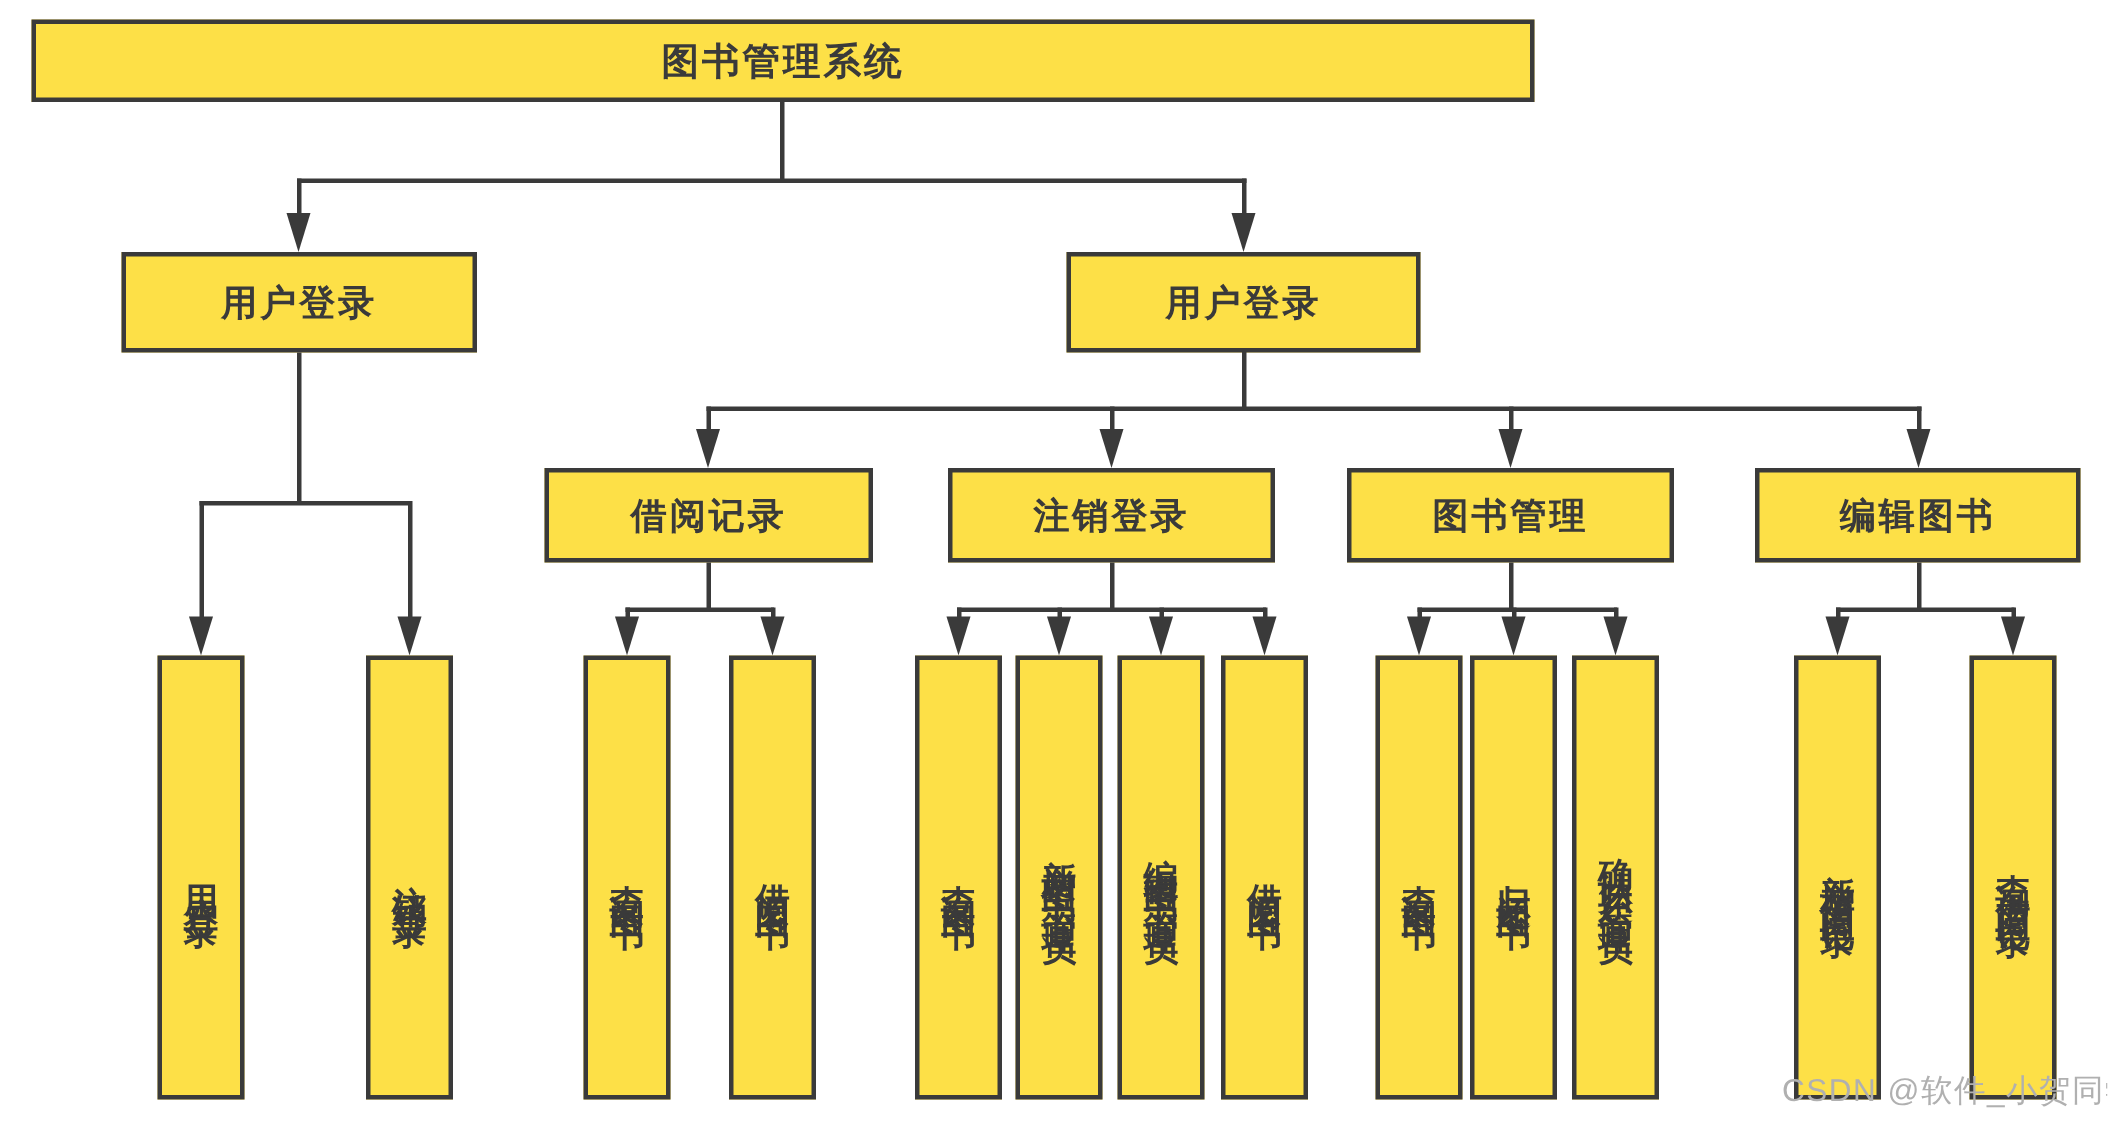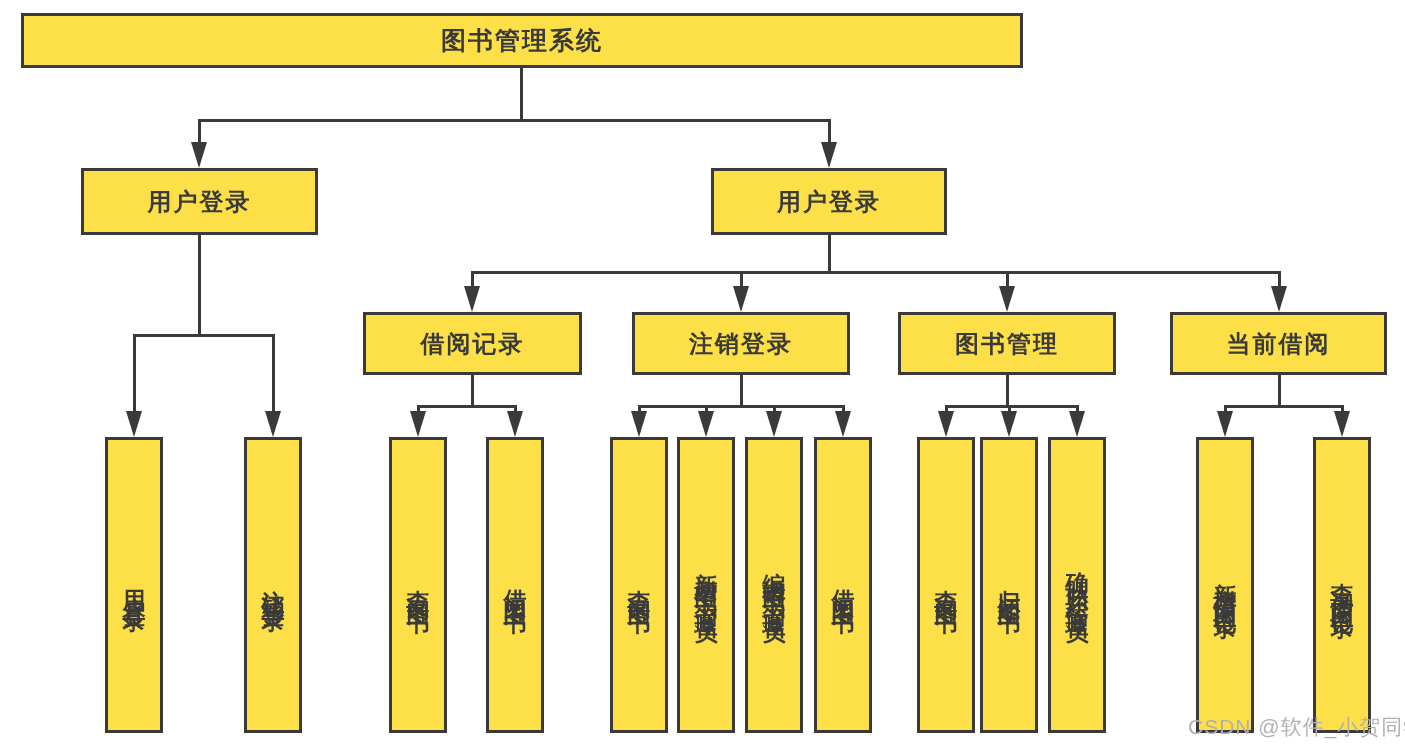--- a/index.html
+++ b/index.html
@@ -49,21 +49,21 @@
   <div class="box" style="left:363px;top:312px;width:219px;height:63px">
     <span>借阅记录</span>
   </div>
   <div class="box" style="left:632px;top:312px;width:218px;height:63px">
     <span>注销登录</span>
   </div>
   <div class="box" style="left:898px;top:312px;width:218px;height:63px">
     <span>图书管理</span>
   </div>
   <div class="box" style="left:1170px;top:312px;width:217px;height:63px">
-    <span>当前借阅</span>
+    <span>编辑图书</span>
   </div>
 
   <div class="box vbox" style="left:105px;top:437px;width:58px;height:296px">
     <span class="vtext">用户登录</span>
   </div>
   <div class="box vbox" style="left:244px;top:437px;width:58px;height:296px">
     <span class="vtext">注销登录</span>
   </div>
 
   <div class="box vbox" style="left:389px;top:437px;width:58px;height:296px">

